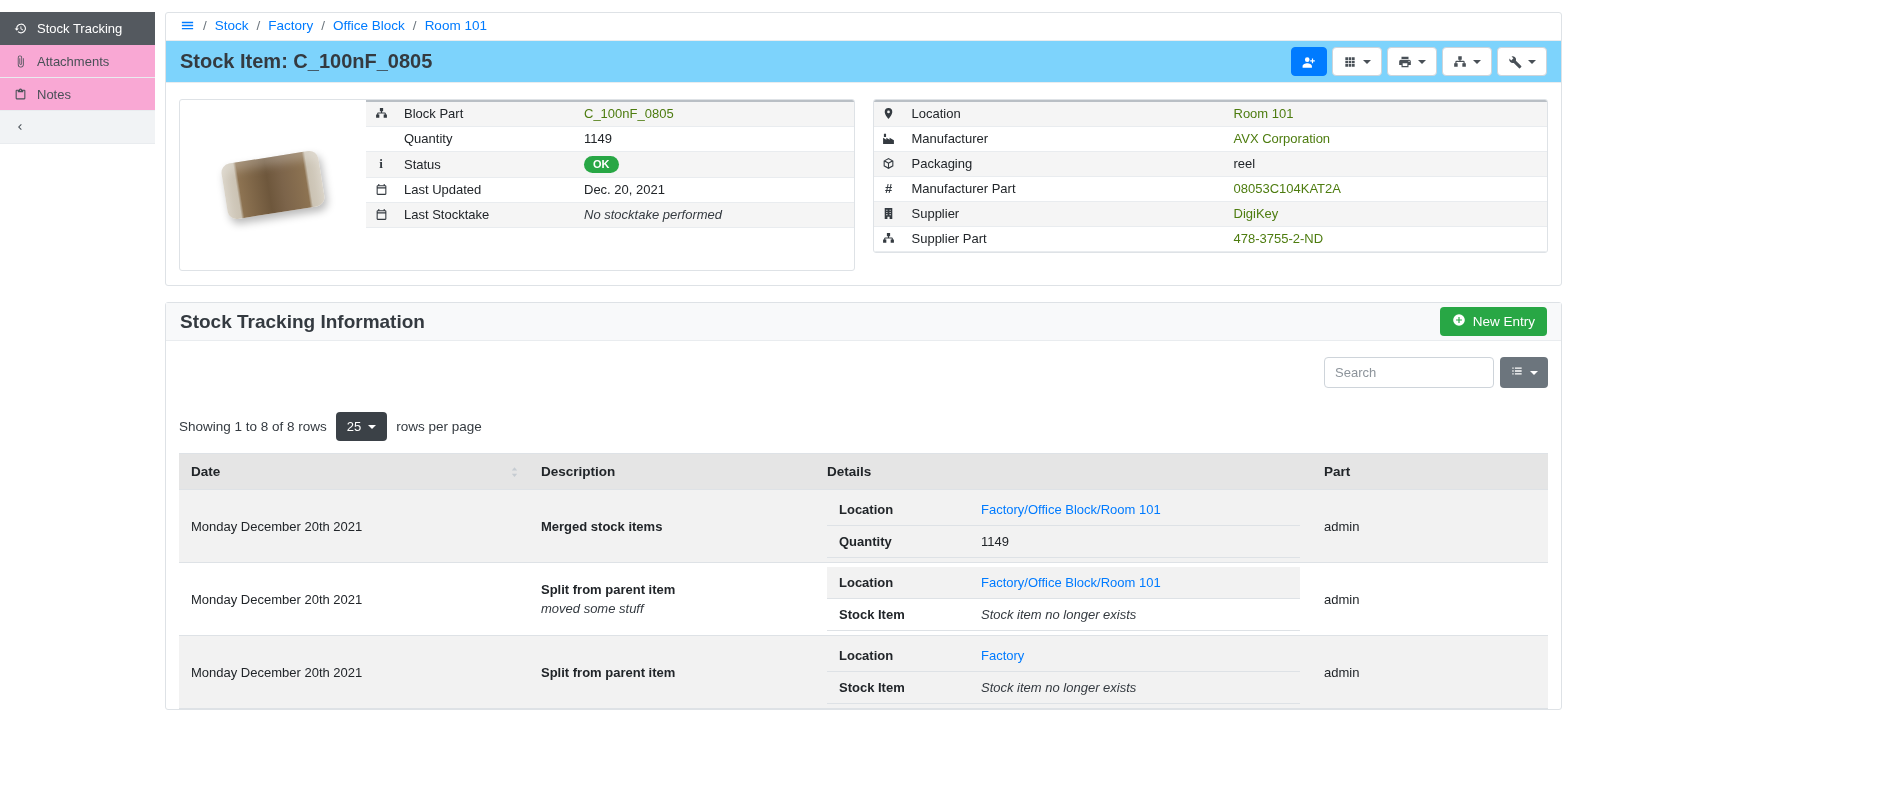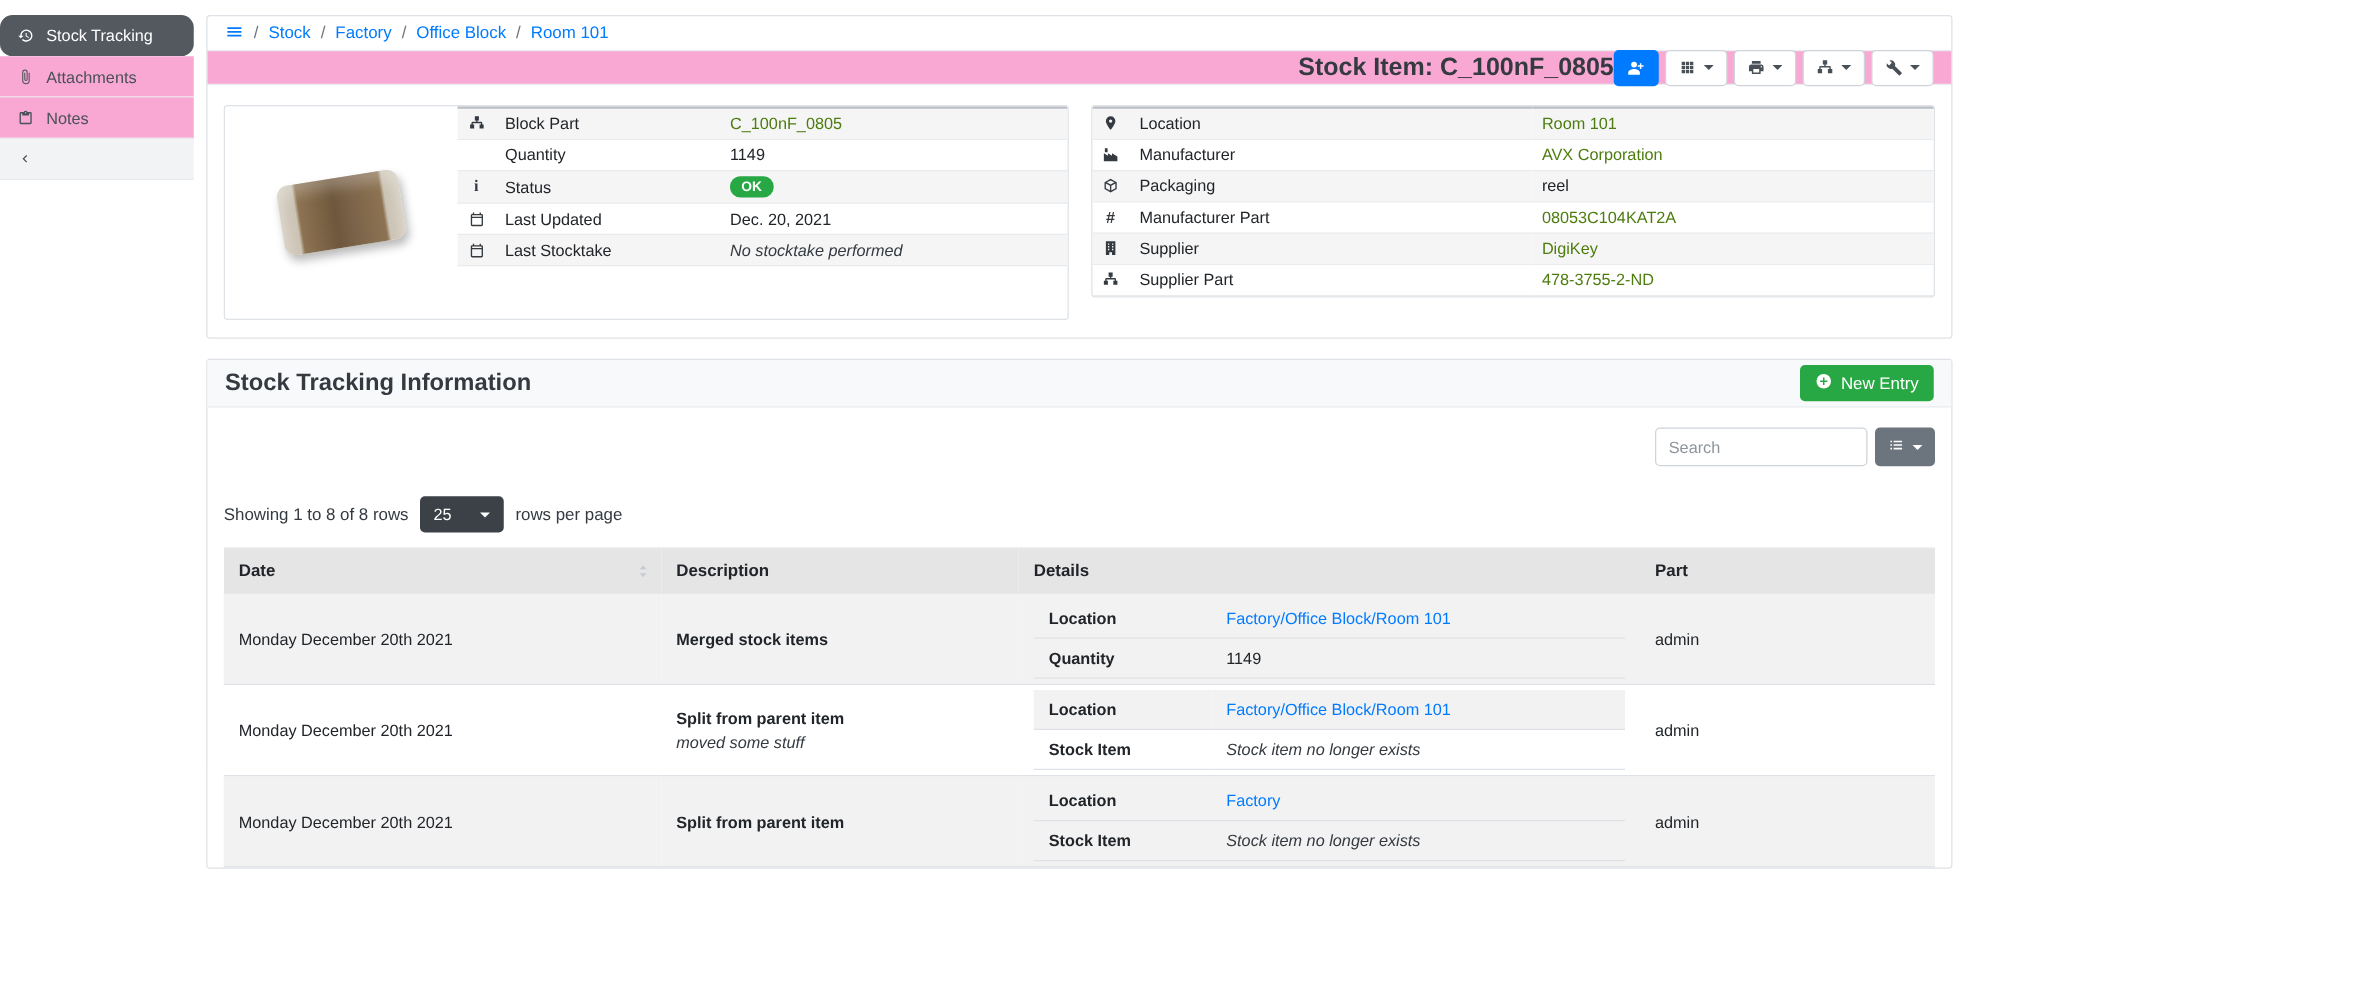--- a/index.html
+++ b/index.html
@@ -15,40 +15,40 @@
 
   
   .sidebar { width:155px; flex:0 0 155px; }
   .side-item {
     display:flex; align-items:center; gap:10px;
     height:33px; padding:0 13px;
     background:#f9a8d4; color:#495057;
     border-bottom:1px solid #e9ecef;
     cursor:pointer; font-size:13px; white-space:nowrap;
   }
-  .side-item.active { background:#54595f; color:#fff; border-bottom-color:#54595f;border-radius:10px; }
+  .side-item.active { background:#54595f; color:#fff; border-bottom-color:#54595f; }
   .side-item .icon { display:inline-flex; width:14px; justify-content:center; }
   .side-item .icon svg { width:13px; height:13px; display:block; }
   .side-collapse { background:#f1f3f5; }
   .side-collapse .icon svg { width:12px; height:12px; }
 
   
   .main { width:1397px; margin-left:10px; }
 
   .top-card { border:1px solid #dee2e6; border-radius:3px; background:#fff; }
 
   .breadcrumb-row { display:flex; align-items:center; gap:8px; padding:5px 14px 7px; font-size:13.5px; }
   .breadcrumb-row a { color:#007bff; text-decoration:none; cursor:pointer; }
   .breadcrumb-row .sep { color:#6c757d; }
   .menu-btn { color:#007bff; display:inline-flex; cursor:pointer; }
   .menu-btn svg { width:15px; height:15px; }
 
   .title-bar {
-    display:flex; align-items:center; justify-content:flex-end;
-    background:#f9a8d4; padding:4px 14px; height:28px;
+    display:flex; align-items:center; justify-content:space-between;
+    background:#7dd3fc; padding:4px 14px; height:43px;
     border-top:1px solid #e9ecef; border-bottom:1px solid #e9ecef;
   }
   .title-bar h1 { font-size:20px; font-weight:600; color:#343a40; }
 
   .toolbar { display:flex; gap:5px; }
   .btn {
     display:inline-flex; align-items:center; gap:6px;
     height:29px; padding:0 10px;
     border:1px solid #ced4da; background:#fff; color:#495057;
     border-radius:4px; cursor:pointer;
@@ -112,21 +112,21 @@
   .search-input::placeholder { color:#8d949b; }
   .btn-gray {
     display:inline-flex; align-items:center; gap:6px;
     background:#6c757d; color:#fff; border:none; border-radius:4px;
     height:31px; padding:0 10px; cursor:pointer;
   }
   .btn-gray svg { width:14px; height:14px; }
 
   .pagination-row { display:flex; align-items:center; gap:9px; margin-top:24px; font-size:13.5px; color:#343a40; }
   .btn-dark {
-    display:inline-flex; align-items:center; gap:23px;
+    display:inline-flex; align-items:center; gap:7px;
     background:#3b4147; color:#fff; border:none; border-radius:4px;
     height:29px; padding:0 11px; cursor:pointer; font-size:13px;
   }
 
   table.track { width:100%; border-collapse:collapse; margin-top:12px; }
   .track th {
     text-align:left; font-weight:700; font-size:13.5px; color:#212529;
     padding:10px 12px; border-top:1px solid #dee2e6; border-bottom:1px solid #dee2e6;
     position:relative; background:#e5e5e5;
   }

